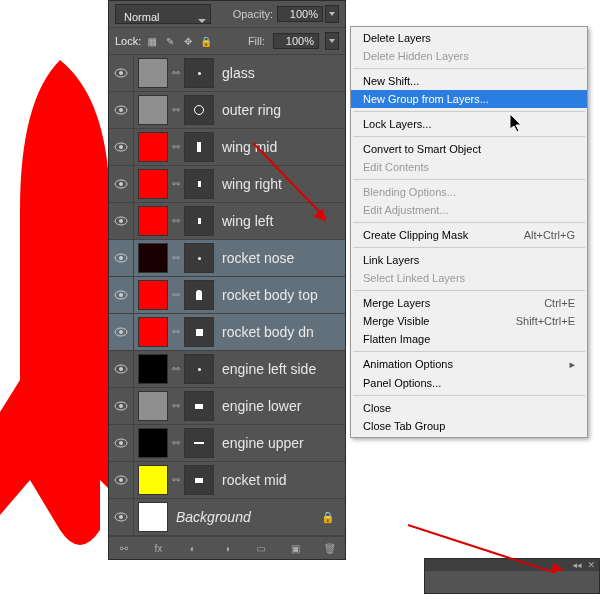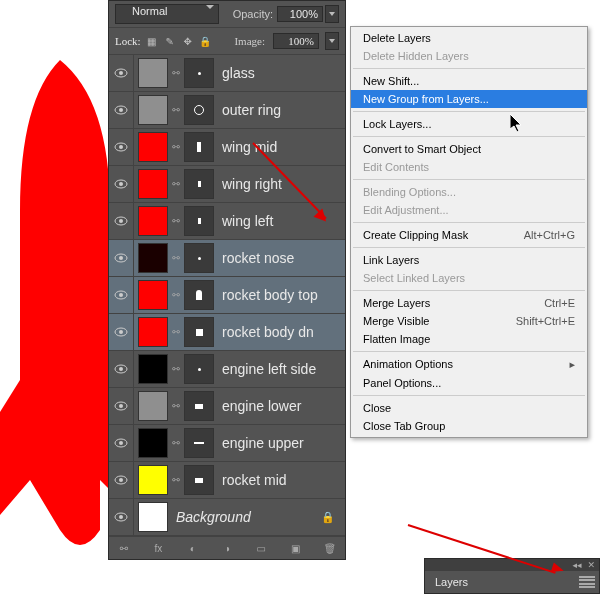--- a/index.html
+++ b/index.html
@@ -37,24 +37,24 @@
     border-bottom: 1px solid #424242;
     height: 20px;
   }
   .blend-select {
     background: #3f3f3f;
     border: 1px solid #2b2b2b;
     color: #e8e8e8;
     font-size: 11px;
     height: 18px;
     width: 86px;
-    padding-left: 16px;
+    padding-left: 8px;
     position: relative;
     display: flex;
-    align-items: flex-start;
+    align-items: flex-end;
   }
   .blend-select::after {
     content: "";
     position: absolute;
     right: 4px;
     border-left: 4px solid transparent;
     border-right: 4px solid transparent;
     border-top: 4px solid #bbb;
   }
   .label {
@@ -83,21 +83,20 @@
   .dd::after {
     content: "";
     border-left: 3px solid transparent;
     border-right: 3px solid transparent;
     border-top: 4px solid #bbb;
   }
   .lock-row {
     display: flex;
     align-items: center;
     gap: 4px;
-    font-family: Liberation Serif, serif;
   }
   .lock-icon {
     width: 14px;
     height: 14px;
     display: flex;
     align-items: center;
     justify-content: center;
     color: #bbb;
     font-size: 10px;
   }
@@ -297,21 +296,21 @@
     <span class="label">Opacity:</span>
     <span class="pct">100%</span>
     <div class="dd"></div>
   </div>
   <div class="panel-row lock-row">
     <span>Lock:</span>
     <span class="lock-icon">▦</span>
     <span class="lock-icon">✎</span>
     <span class="lock-icon">✥</span>
     <span class="lock-icon">🔒</span>
-    <span class="label">Image:</span>
+    <span class="label">Fill:</span>
     <span class="pct">100%</span>
     <div class="dd"></div>
   </div>
   <div class="layer-list" id="layer-list">
       <div class="layer">
         <div class="eye">
           <svg width="14" height="10" viewBox="0 0 14 10">
             <ellipse cx="7" cy="5" rx="6" ry="4" fill="none" stroke="#ccc" stroke-width="1"></ellipse>
             <circle cx="7" cy="5" r="2" fill="#ccc"></circle>
           </svg>
@@ -581,22 +580,13 @@
 <div class="arrow-head" style="left:316px; top:211px; border-left:6px solid transparent; border-right:6px solid transparent; border-top:12px solid #d00; transform:rotate(-43deg);"></div>
 
 <div class="arrow-line" style="left:408px; top:524px; width:155px; transform:rotate(18deg);"></div>
 <div class="arrow-head" style="left:552px; top:564px; border-top:5px solid transparent; border-bottom:5px solid transparent; border-left:12px solid #d00; transform:rotate(18deg);"></div>
 
 <div class="layers-tab">
   <div class="tab-top">
     <span>◂◂</span>
     <span>✕</span>
   </div>
-  <div class="tab-body">
-    <span class="tab-label">Layers</span>
-    <div class="panel-menu">
-        <div></div>
-        <div></div>
-        <div></div>
-        <div></div>
-      </div>
-  </div>
 </div>
 
 </body></html>

